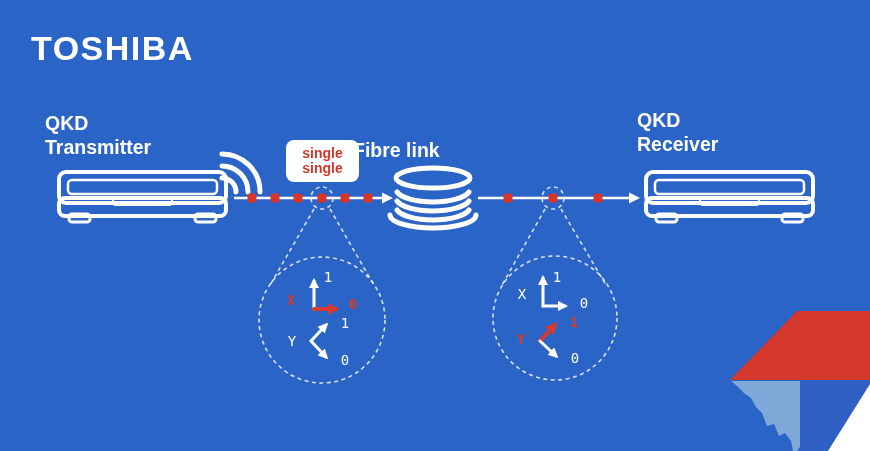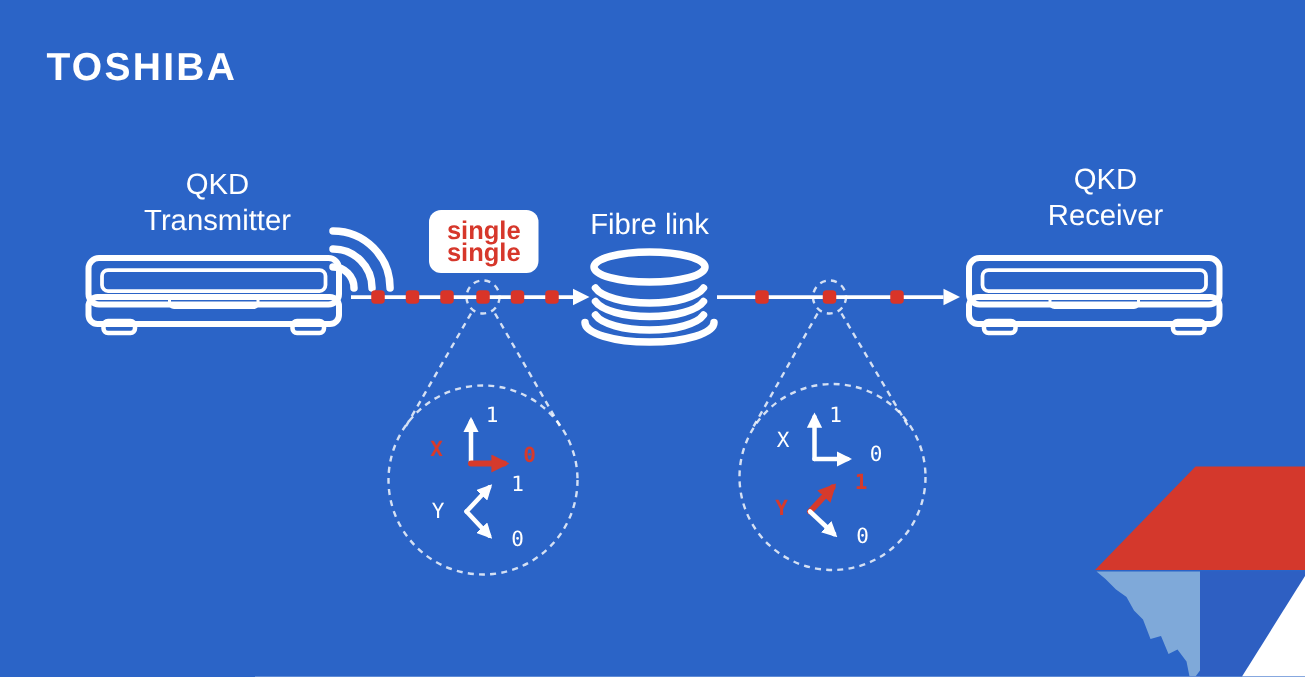--- a/index.html
+++ b/index.html
@@ -6,34 +6,34 @@
   #stage{
     position:relative;
     width:870px;height:451px;
     background:#2b64c7;
     overflow:hidden;
     font-family:"Liberation Sans", sans-serif;
   }
   .abs{position:absolute;}
   #logo{
     left:31px;top:29px;
-    color:#ffffff;font-weight:bold;font-size:26px;letter-spacing:1.5px;
+    color:#ffffff;font-weight:bold;font-size:34px;letter-spacing:1.5px;
   }
   .node-label{
-    color:#ffffff;font-size:19.5px;line-height:24px;text-align:center;
-    font-weight:400;
+    color:#ffffff;font-size:19.5px;line-height:24px;
+    font-weight:700;
   }
   #tx-label{left:45px;top:111px;width:200px;}
   #fibre-label{left:353px;top:138px;width:160px;}
   #rx-label{left:637px;top:108px;width:200px;}
   #photon-badge{
     left:286px;top:140px;width:73px;height:42px;
     background:#ffffff;border-radius:8px;
     display:flex;flex-direction:column;align-items:center;justify-content:center;
-    color:#d6372b;font-weight:bold;font-size:17px;line-height:15px;text-align:center;
+    color:#d6372b;font-weight:bold;font-size:14px;line-height:15px;text-align:center;
   }
   .bit{
     position:absolute;
     transform:translate(-50%,-50%);
     font-family:"DejaVu Sans Mono", monospace;
     font-size:14px;color:#ffffff;
   }
   .bit.red{color:#d63a2c;font-weight:bold;}
   svg{position:absolute;left:0;top:0;}
   .wline{stroke:#ffffff;stroke-width:2.5;}

